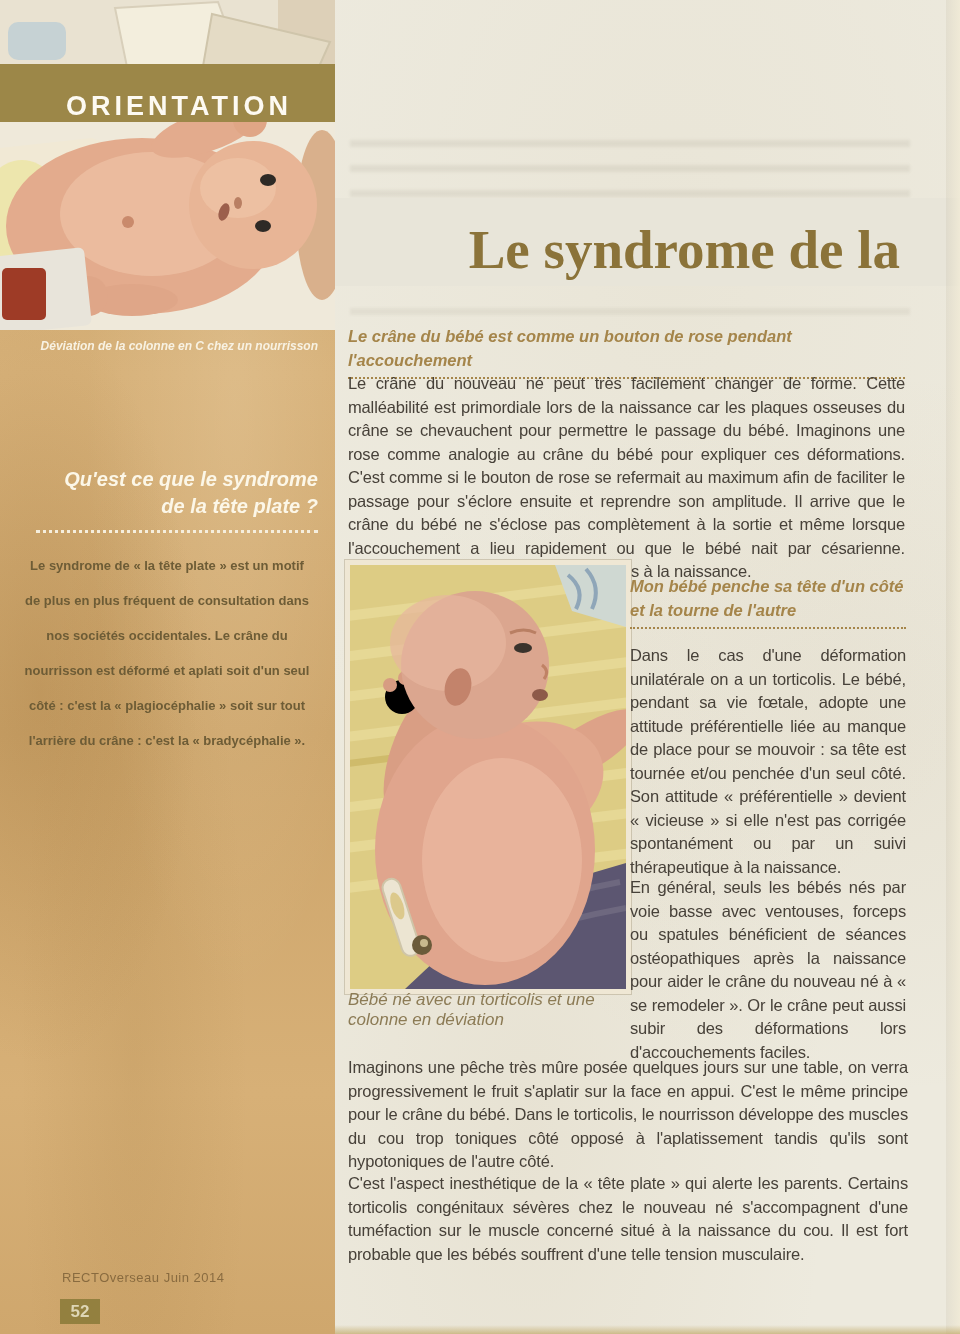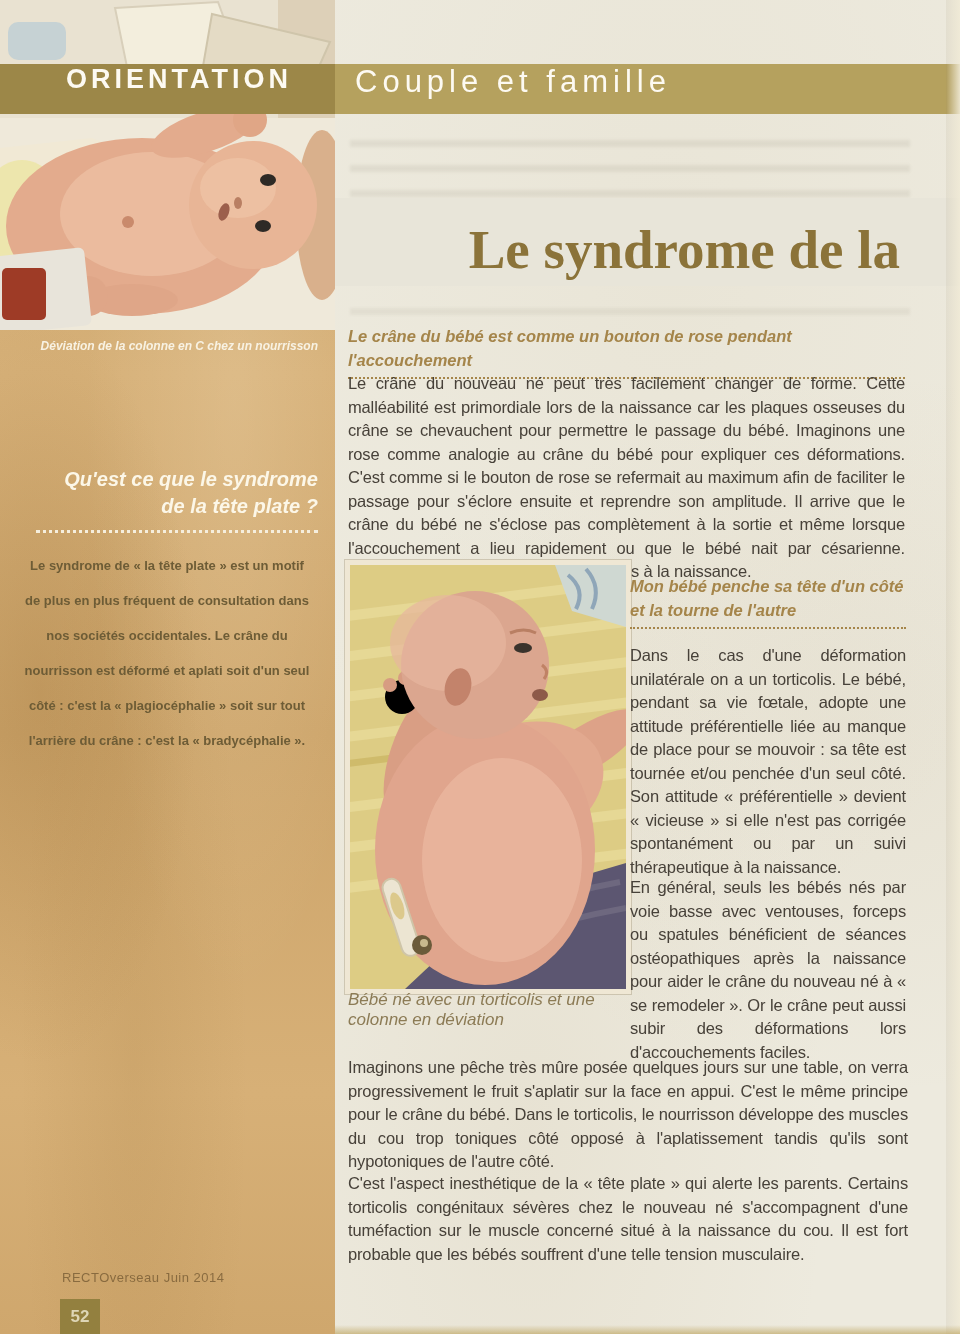--- a/index.html
+++ b/index.html
@@ -19,21 +19,21 @@
       radial-gradient(ellipse at 12% 52%, rgba(140,98,40,0.22), transparent 38%),
       radial-gradient(ellipse at 70% 30%, rgba(255,240,210,0.18), transparent 45%),
       radial-gradient(ellipse at 40% 80%, rgba(150,110,50,0.14), transparent 40%),
       linear-gradient(180deg, #c9a368 0%, #d6b078 28%, #cda56b 55%, #d7b077 82%, #cfa76d 100%);
   }
   
   .photo { position:absolute; overflow:hidden; }
   .photo1 { left:0; top:0; width:335px; height:330px; }
   .photo2 { left:345px; top:560px; width:276px; height:424px; border:5px solid #efe7d4; box-sizing:content-box; box-shadow:0 0 0 1px rgba(120,100,60,0.25); }
   
-  .band { position:absolute; top:64px; height:50px; display:flex; align-items:flex-start; color:#fdfaf2; }
+  .band { position:absolute; top:64px; height:58px; display:flex; align-items:flex-end; color:#fdfaf2; }
   .band-left { left:0; width:335px; background:#9c8748; padding-left:66px; box-sizing:border-box;
                font-size:27px; font-weight:bold; letter-spacing:4px; }
   .band-right { left:335px; width:625px; background:#b5a15e; padding-left:20px; box-sizing:border-box;
                 font-size:31px; font-weight:400; letter-spacing:5px; }
   
   .ghost { position:absolute; opacity:0.13; filter:blur(1.5px); pointer-events:none;
            background:repeating-linear-gradient(180deg, transparent 0 18px, #8e8674 18px 25px); }
   .ghost1 { left:350px; top:122px; width:560px; height:76px; }
   .ghost2 { left:350px; top:290px; width:560px; height:30px; opacity:0.10; }
   
@@ -60,21 +60,21 @@
   .para { position:absolute; text-align:justify; font-size:16.5px; line-height:23.5px;
           letter-spacing:-0.15px; color:#474139; }
   .p1 { left:348px; top:372px; width:557px; }
   .p2 { left:630px; top:644px; width:276px; }
   .p3 { left:630px; top:876px; width:276px; }
   .p4 { left:348px; top:1056px; width:560px; }
   .p5 { left:348px; top:1172px; width:560px; }
   
   .footer-mag { position:absolute; left:62px; top:1270px; font-size:13px; letter-spacing:0.5px;
                 color:rgba(80,58,28,0.55);text-align:right; }
-  .page-num { position:absolute; left:60px; top:1299px; width:40px; height:35px; background:#93803f;
+  .page-num { position:absolute; left:60px; top:1299px; width:40px; height:25px; background:#93803f;
               color:#ded6b6; font-weight:bold; font-size:17px; display:flex; align-items:center; justify-content:center; }
   
   .right-edge { position:absolute; right:0; top:0; width:14px; height:1334px;
                 background:linear-gradient(90deg, rgba(120,100,60,0.08), rgba(240,234,214,0.9)); }
   .bottom-sliver { position:absolute; left:335px; bottom:0; width:625px; height:9px;
                    background:linear-gradient(180deg, rgba(195,173,111,0), #c3ad6f); opacity:0.75; }
 </style>
 </head>
 <body>
 
@@ -112,23 +112,20 @@
       <ellipse cx="238" cy="203" rx="4" ry="6" fill="#b97f63"></ellipse>
       <ellipse cx="224" cy="212" rx="5" ry="9" fill="#9c5f4c" transform="rotate(20 224 212)"></ellipse>
 
       <rect x="-6" y="252" width="94" height="78" rx="6" fill="#e8e4da" transform="rotate(-6 40 290)"></rect>
       <rect x="2" y="268" width="44" height="52" rx="5" fill="#9e3b26"></rect>
     </svg>
   </div>
 
   <div class="band band-left">
     <span>ORIENTATION</span>
-  </div>
-  <div class="band band-right">
-    <span>Couple et famille</span>
   </div>
 
   <div class="ghost ghost1"></div>
   <div class="ghost ghost2"></div>
 
   <div class="title-strip">
     <h1>Le syndrome de la</h1>
   </div>
 
   <div class="caption1">Déviation de la colonne en C chez un nourrisson</div>

